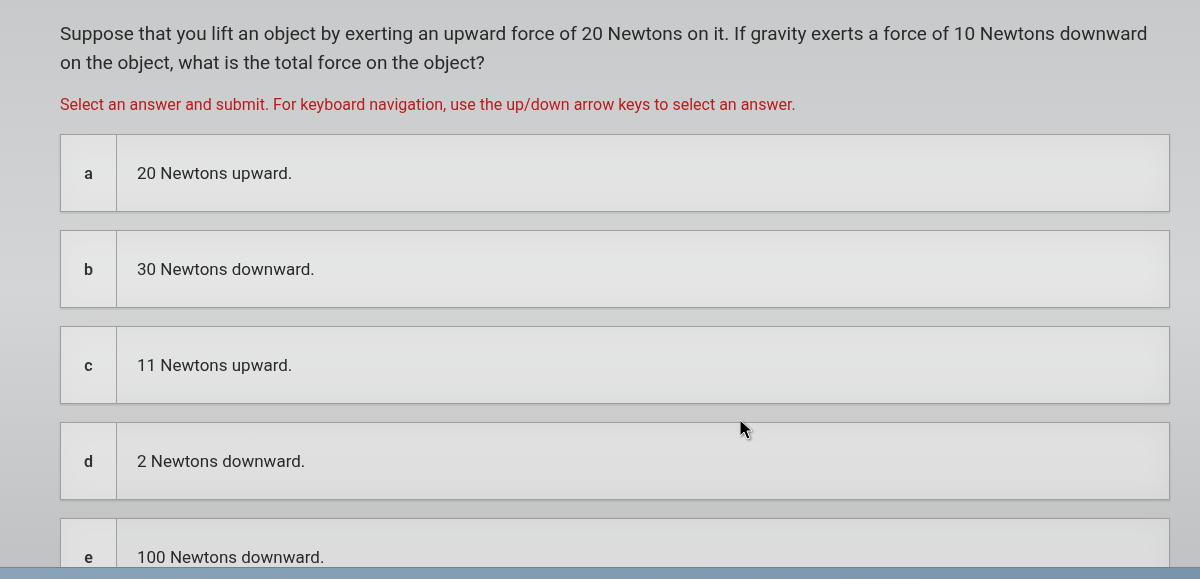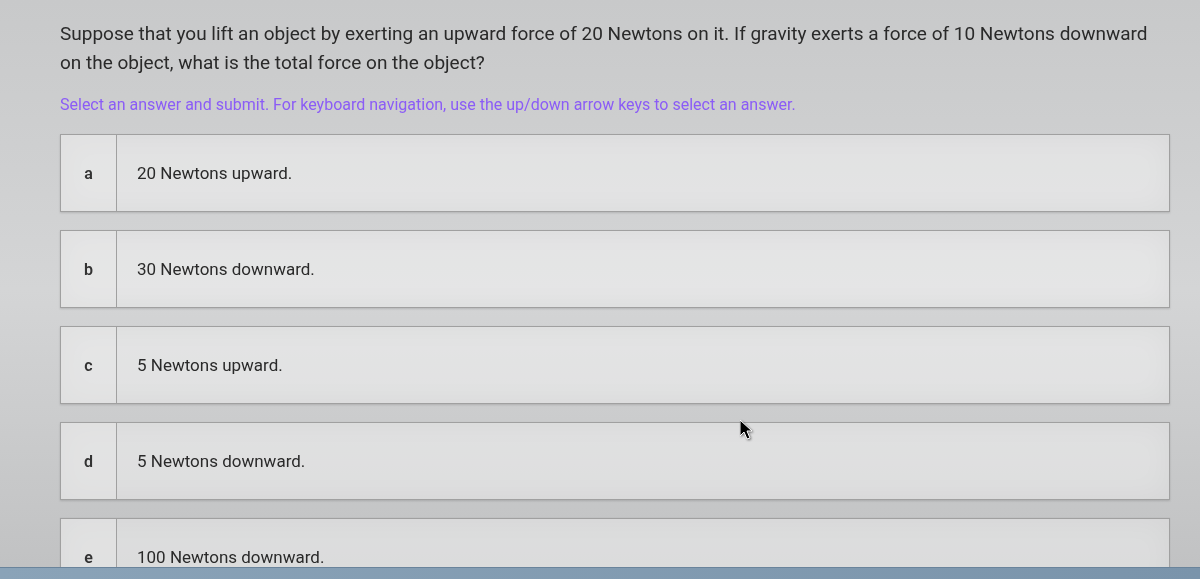--- a/index.html
+++ b/index.html
@@ -20,21 +20,21 @@
       border-radius: 29px;
     }
     .question-text {
       font-size: 19px;
       line-height: 1.5;
       color: #2a2a2a;
       margin-bottom: 18px;
     }
     .instruction-text {
       font-size: 16px;
-      color: #8b5cf6;
+      color: #b91c1c;
       margin-bottom: 20px;
     }
     .options {
       display: flex;
       flex-direction: column;
       gap: 18px;
     }
     .option-row {
       display: flex;
       align-items: stretch;
@@ -96,25 +96,25 @@
     <div class="option-row">
       <div class="option-key">a</div>
       <div class="option-label">20 Newtons upward.</div>
     </div>
     <div class="option-row">
       <div class="option-key">b</div>
       <div class="option-label">30 Newtons downward.</div>
     </div>
     <div class="option-row">
       <div class="option-key">c</div>
-      <div class="option-label">5 Newtons upward.</div>
+      <div class="option-label">11 Newtons upward.</div>
     </div>
     <div class="option-row">
       <div class="option-key">d</div>
-      <div class="option-label">5 Newtons downward.</div>
+      <div class="option-label">2 Newtons downward.</div>
     </div>
     <div class="option-row last">
       <div class="option-key">e</div>
       <div class="option-label">100 Newtons downward.</div>
     </div>
   </div>
 </div>
 
 <div class="cursor">
   <svg viewBox="0 0 16 22" width="16" height="22">

